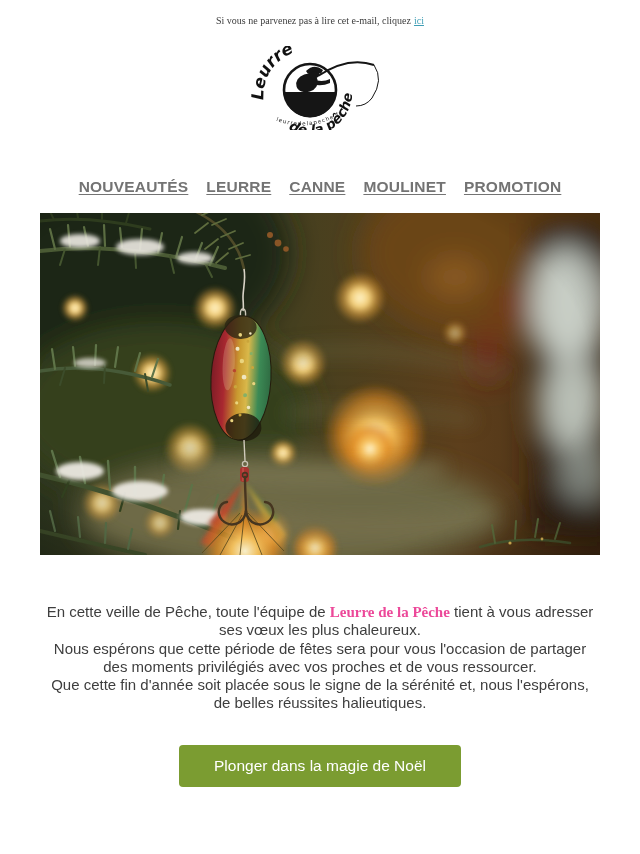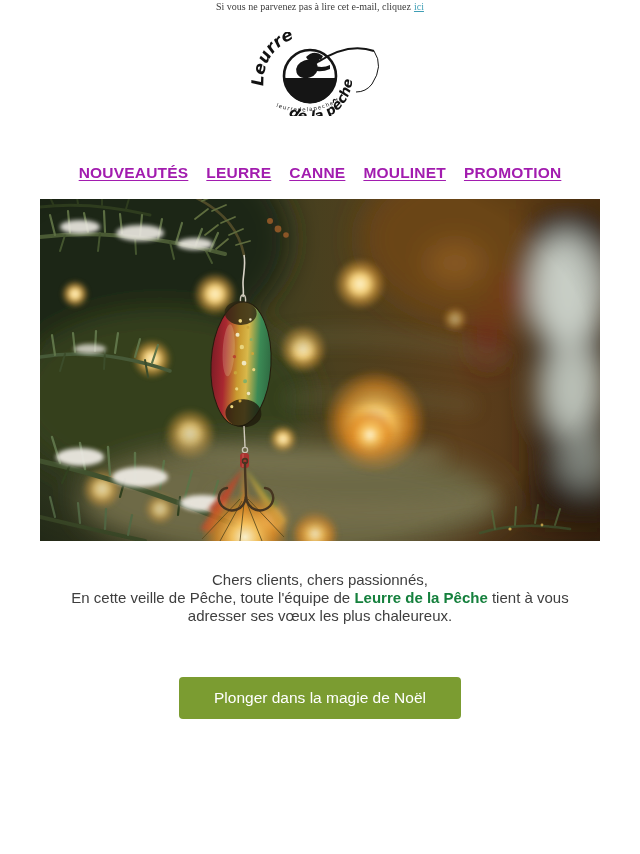--- a/index.html
+++ b/index.html
@@ -6,60 +6,60 @@
   body {
     width:640px; height:854px; overflow:hidden;
     background:#ffffff;
     font-family:"Liberation Sans", sans-serif;
     -webkit-font-smoothing:antialiased;
   }
   .page { width:640px; height:854px; position:relative; }
 
   
   .preheader {
-    padding-top:1px; text-align:center;
+    padding-top:15px; text-align:center;
     font-family:"Liberation Serif", serif;
     font-size:10px; color:#3c3c3c; line-height:12px;
   }
   .preheader a {
     color:#3f9eb5; text-decoration:underline; cursor:pointer; margin-left:3px;
   }
 
   
   .logo-row { margin-top:19px; display:flex; justify-content:center; }
   .logo-row svg { display:block; }
 
   
   nav.menu {
     margin-top:48px; display:flex; justify-content:center;
     column-gap:18px; align-items:baseline;
   }
   nav.menu a {
-    color:#a21caf; font-weight:bold; font-size:15.5px;
+    color:#737373; font-weight:bold; font-size:15.5px;
     text-decoration:underline; text-underline-offset:2px;
     letter-spacing:.2px; cursor:pointer; white-space:nowrap;
   }
 
   
   h1.title {
     margin:65px 0 0; text-align:center;
     font-size:29px; line-height:31px; font-weight:bold;
     color:#2a3747; letter-spacing:.2px;
   }
 
   
   .hero { margin:17px auto 0; width:560px; height:342px; overflow:hidden; }
   .hero svg { display:block; }
 
   
   .message {
     width:556px; margin:30px auto 0; text-align:center;
     font-size:15px; line-height:18.2px; color:#3e3e3e;
   }
-  .message strong { color:#15803d; }
+  .message strong { color:#ec4899;font-family:Liberation Serif, serif; }
 
   
   .cta-row { margin-top:33px; display:flex; justify-content:center; }
   .cta {
     display:block; width:258px; padding:12px;
     background:#7b9c31; border-radius:4px;
     color:#ffffff; font-size:15.5px; text-align:center;
     text-decoration:none; cursor:pointer;
   }
 </style>
@@ -377,22 +377,23 @@
           <path d="M 206 298 C 208 312 222 315 230 307 C 236 300 233 290 225 289"></path>
           <circle cx="205" cy="262" r="2.4" stroke-width="1.6"></circle>
         </g>
       </g>
 
       <rect x="0" y="0" width="560" height="342" fill="url(#vig)"></rect>
     </svg>
   </div>
 
   <p class="message">
-    <span>Chers clients, chers passionnés,</span><br>
+    <br>
     <span>En cette veille de Pêche, toute l'équipe de </span><strong>Leurre de la Pêche</strong><span> tient à vous adresser ses vœux les plus chaleureux.</span><br>
-    <br>
+    <span>Nous espérons que cette période de fêtes sera pour vous l'occasion de partager des moments privilégiés avec vos proches et de vous ressourcer.</span><br>
+    <span>Que cette fin d'année soit placée sous le signe de la sérénité et, nous l'espérons, de belles réussites halieutiques.</span>
   </p>
 
   <div class="cta-row">
     <a class="cta">Plonger dans la magie de Noël</a>
   </div>
 
 </div>
 
 </body></html>

